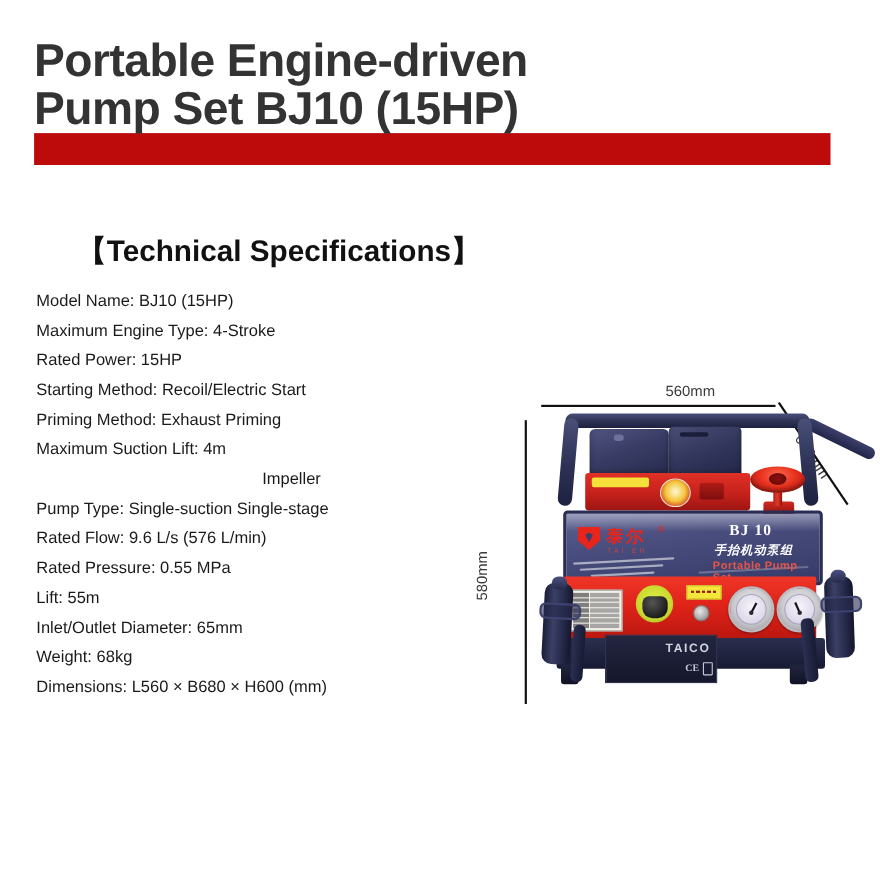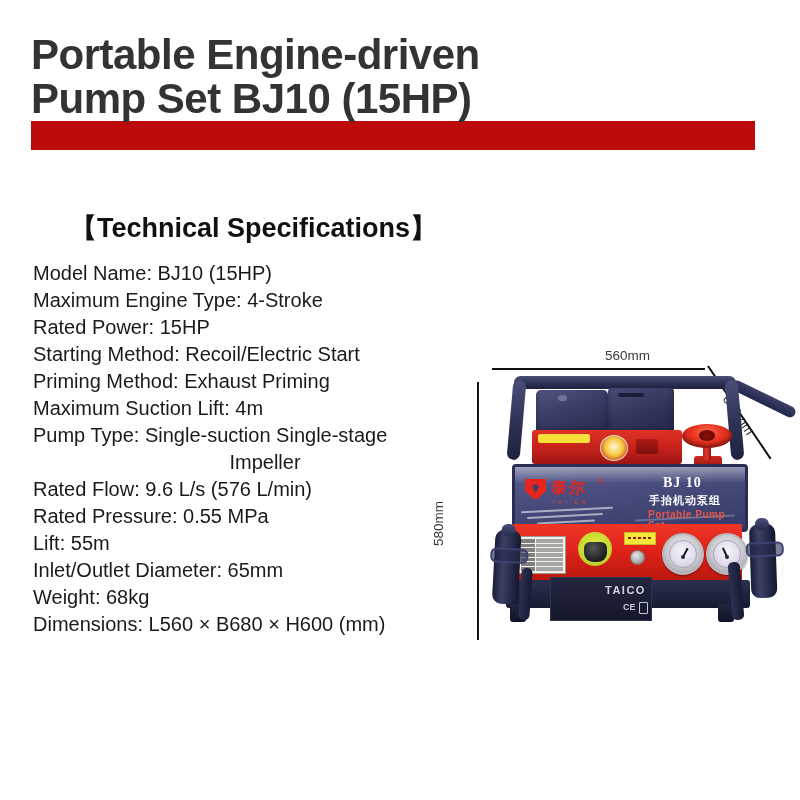--- a/index.html
+++ b/index.html
@@ -55,21 +55,21 @@
     letter-spacing: 0px;
     white-space: nowrap;
     margin-left: 40px;
   }
   #specs-list {
     position: absolute;
     left: 33px; top: 100px;
     width: 420px;
   }
   .spec-line {
-    font-size: 20px;
+    font-size: 15px;
     line-height: 27px;
     color: #1a1a1a;
     white-space: pre;
   }
   .spec-line.indented {
     text-align: center;
     padding-left: 44px;
   }
 
   
@@ -245,20 +245,21 @@
     position: absolute; left: 148px; top: 8px;
     font-size: 14px; font-weight: bold; color: #ffffff;
     font-family: "Liberation Serif", serif;
     letter-spacing: 1px;
   }
   #model-desc-cn {
     position: absolute; left: 134px; top: 26px;
     font-size: 11px; font-weight: bold; color: #ffffff;
     letter-spacing: 1px;
     font-family: "DejaVu Sans", sans-serif;
+    font-style: italic;
   }
   #model-desc-en {
     position: absolute; left: 133px; top: 42px;
     font-size: 10px; font-weight: bold; color: #e8564a;
     letter-spacing: .5px;
   }
 
   
   #red-panel {
     position: absolute; left: 20px; top: 152px; width: 230px; height: 58px;
@@ -347,21 +348,21 @@
   .base-fineprint {
     position: absolute; left: 4px;
     font-size: 3.4px; color: #8d92ab; line-height: 4.4px;
     width: 62px;
   }
   #base-fineprint-1 { top: 4px; }
   #base-fineprint-2 { top: 18px; }
   #base-ce-mark {
     position: absolute; left: 72px; top: 24px;
     font-size: 9px; font-weight: bold; color: #c6c9da;
-    font-family: Liberation Sans, sans-serif;
+    font-family: Liberation Serif, serif;
   }
   #base-bin-icon {
     position: absolute; left: 88px; top: 24px; width: 7px; height: 10px;
     border: 1px solid #c6c9da; border-radius: 1px;
   }
   #base-foot-left {
     position: absolute; left: 18px; top: 232px; width: 16px; height: 18px;
     background: linear-gradient(180deg,#22253f,#101226); border-radius: 0 0 3px 3px;
   }
   #base-foot-right {
@@ -411,22 +412,22 @@
 
 <div id="specs-section">
   <div id="specs-heading">【Technical Specifications】</div>
   <div id="specs-list">
     <div class="spec-line">Model Name: BJ10 (15HP)</div>
     <div class="spec-line">Maximum Engine Type: 4-Stroke</div>
     <div class="spec-line">Rated Power: 15HP</div>
     <div class="spec-line">Starting Method: Recoil/Electric Start</div>
     <div class="spec-line">Priming Method: Exhaust Priming</div>
     <div class="spec-line">Maximum Suction Lift: 4m</div>
+    <div class="spec-line indented">Impeller</div>
     <div class="spec-line">Pump Type: Single-suction Single-stage</div>
-    <div class="spec-line indented">Impeller</div>
     <div class="spec-line">Rated Flow: 9.6 L/s (576 L/min)</div>
     <div class="spec-line">Rated Pressure: 0.55 MPa</div>
     <div class="spec-line">Lift: 55m</div>
     <div class="spec-line">Inlet/Outlet Diameter: 65mm</div>
     <div class="spec-line">Weight: 68kg</div>
     <div class="spec-line">Dimensions: L560 × B680 × H600 (mm)</div>
   </div>
 </div>
 
 <div id="product-figure">

